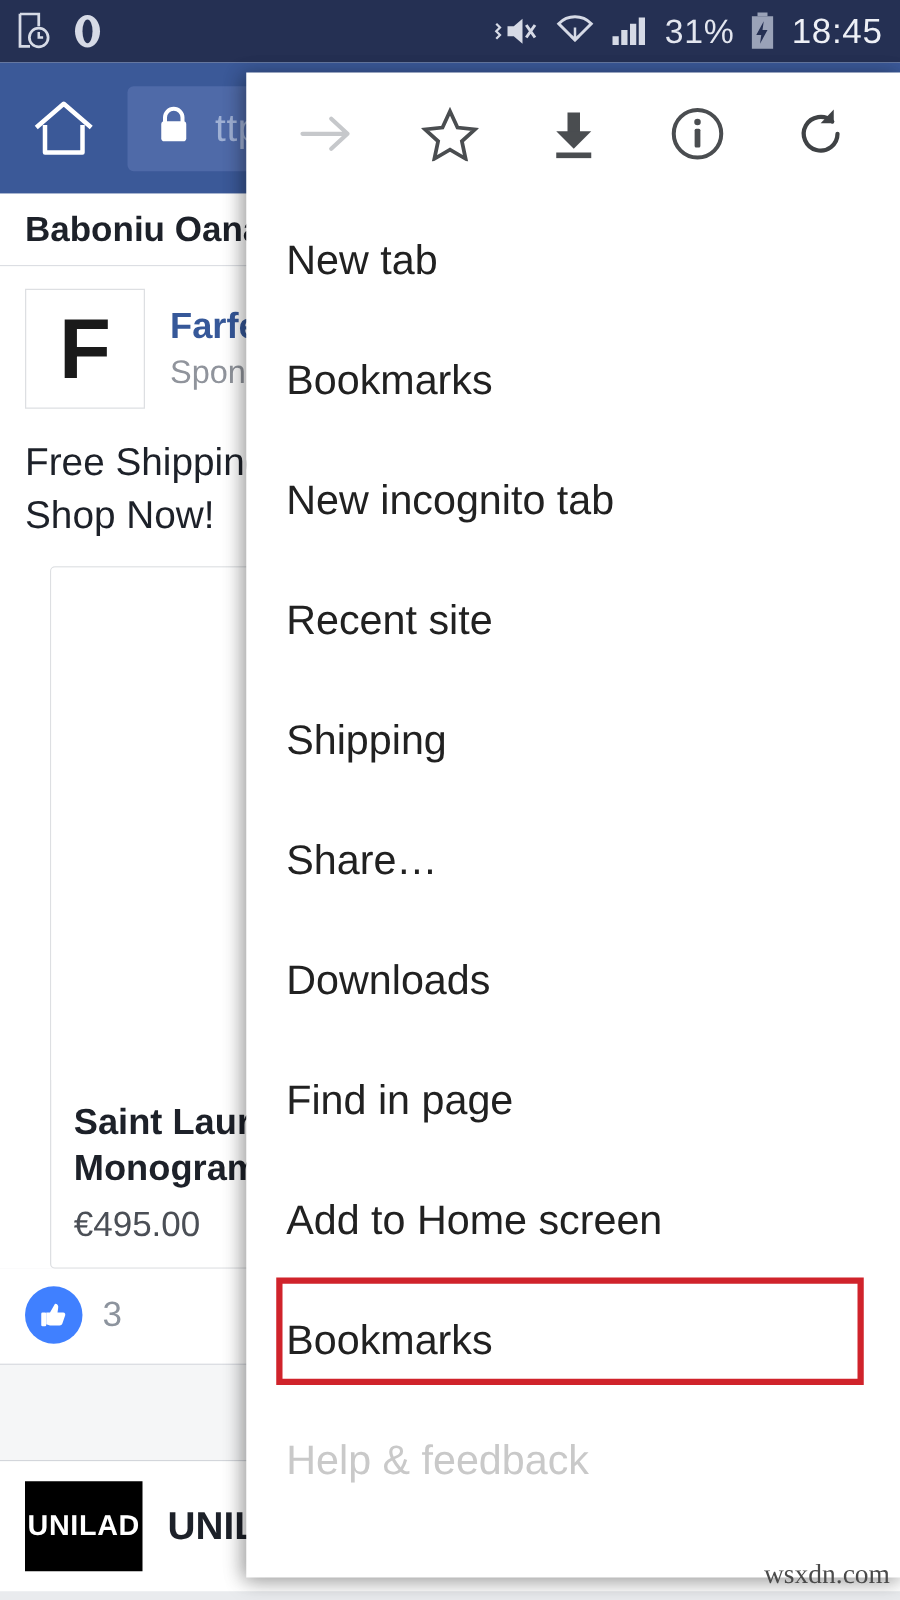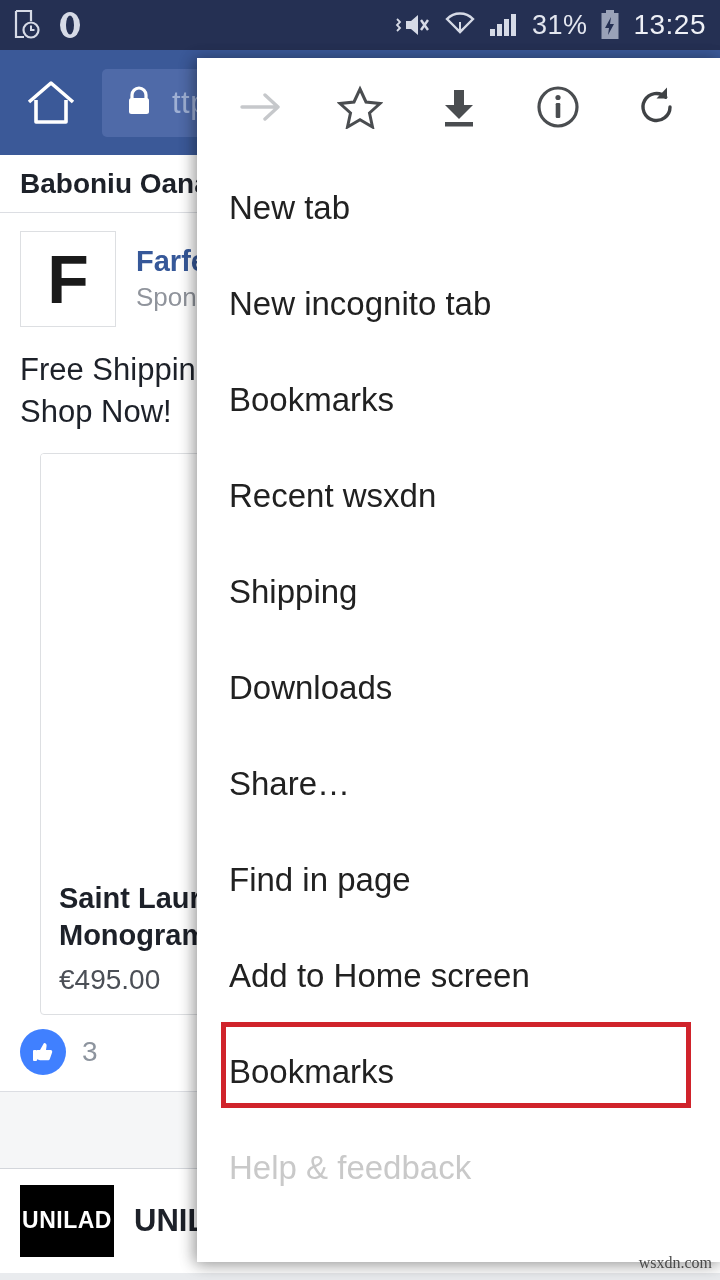--- a/index.html
+++ b/index.html
@@ -119,21 +119,21 @@
   .menu-item.faded{ color:#c9c9c9; }
   .menu-item .spacer{ flex:1; }
   .checkbox{
     width:40px; height:40px; border:3px solid #5a5a5a; border-radius:2px; background:#fff;
   }
   .highlight-box{
     position:absolute; left:221px; top:1022px; width:470px; height:86px;
     border:5px solid #d0232b; pointer-events:none;
   }
   .watermark{
-    position:absolute; right:8px; bottom:8px; font-size:16px; color:#4a4a4a;
+    position:absolute; right:8px; bottom:8px; font-size:22px; color:#4a4a4a;
     font-family:"Liberation Serif", serif;
   }
 </style>
 </head>
 <body>
 
 <div id="screen">
 
   <div class="statusbar">
     <div class="sb-left">
@@ -175,21 +175,21 @@
         </svg>
       </span>
       <span class="sb-text">31%</span>
       <span class="sb-ico">
         <svg width="22" height="32" viewBox="0 0 22 32">
           <rect x="7" y="1" width="8" height="3" fill="#9aa2b8"></rect>
           <rect x="2.5" y="4" width="17" height="26" fill="#9aa2b8"></rect>
           <path d="M12 8 L6 19 h4 l-1 7 6-11 h-4 z" fill="#253053"></path>
         </svg>
       </span>
-      <span class="sb-time">13:25</span>
+      <span class="sb-time">18:45</span>
     </div>
   </div>
 
   <div class="fbbar">
     <div class="home-ico">
       <svg width="54" height="50" viewBox="0 0 54 50">
         <path d="M5 24 L27 5 L49 24" fill="none" stroke="#fff" stroke-width="3.6" stroke-linejoin="round"></path>
         <path d="M12 22 v22 h30 v-22" fill="none" stroke="#fff" stroke-width="3.6" stroke-linejoin="round"></path>
       </svg>
     </div>
@@ -300,36 +300,36 @@
           <path d="M33 3.5 L33 14.5 L22.5 14.5 Z" fill="#3f4245"></path>
         </svg>
       </span>
     </div>
 
     <div class="menu-list">
       <div class="menu-item">
         <span>New tab</span>
       </div>
       <div class="menu-item">
+        <span>Bookmarks</span>
+      </div>
+      <div class="menu-item">
         <span>New incognito tab</span>
       </div>
       <div class="menu-item">
-        <span>Bookmarks</span>
-      </div>
-      <div class="menu-item">
-        <span>Recent wsxdn</span>
+        <span>Recent site</span>
       </div>
       <div class="menu-item">
         <span>Shipping</span>
       </div>
       <div class="menu-item">
+        <span>Share…</span>
+      </div>
+      <div class="menu-item">
         <span>Downloads</span>
-      </div>
-      <div class="menu-item">
-        <span>Share…</span>
       </div>
       <div class="menu-item">
         <span>Find in page</span>
       </div>
       <div class="menu-item">
         <span>Add to Home screen</span>
       </div>
       <div class="menu-item">
         <span>Bookmarks</span>
       </div>

